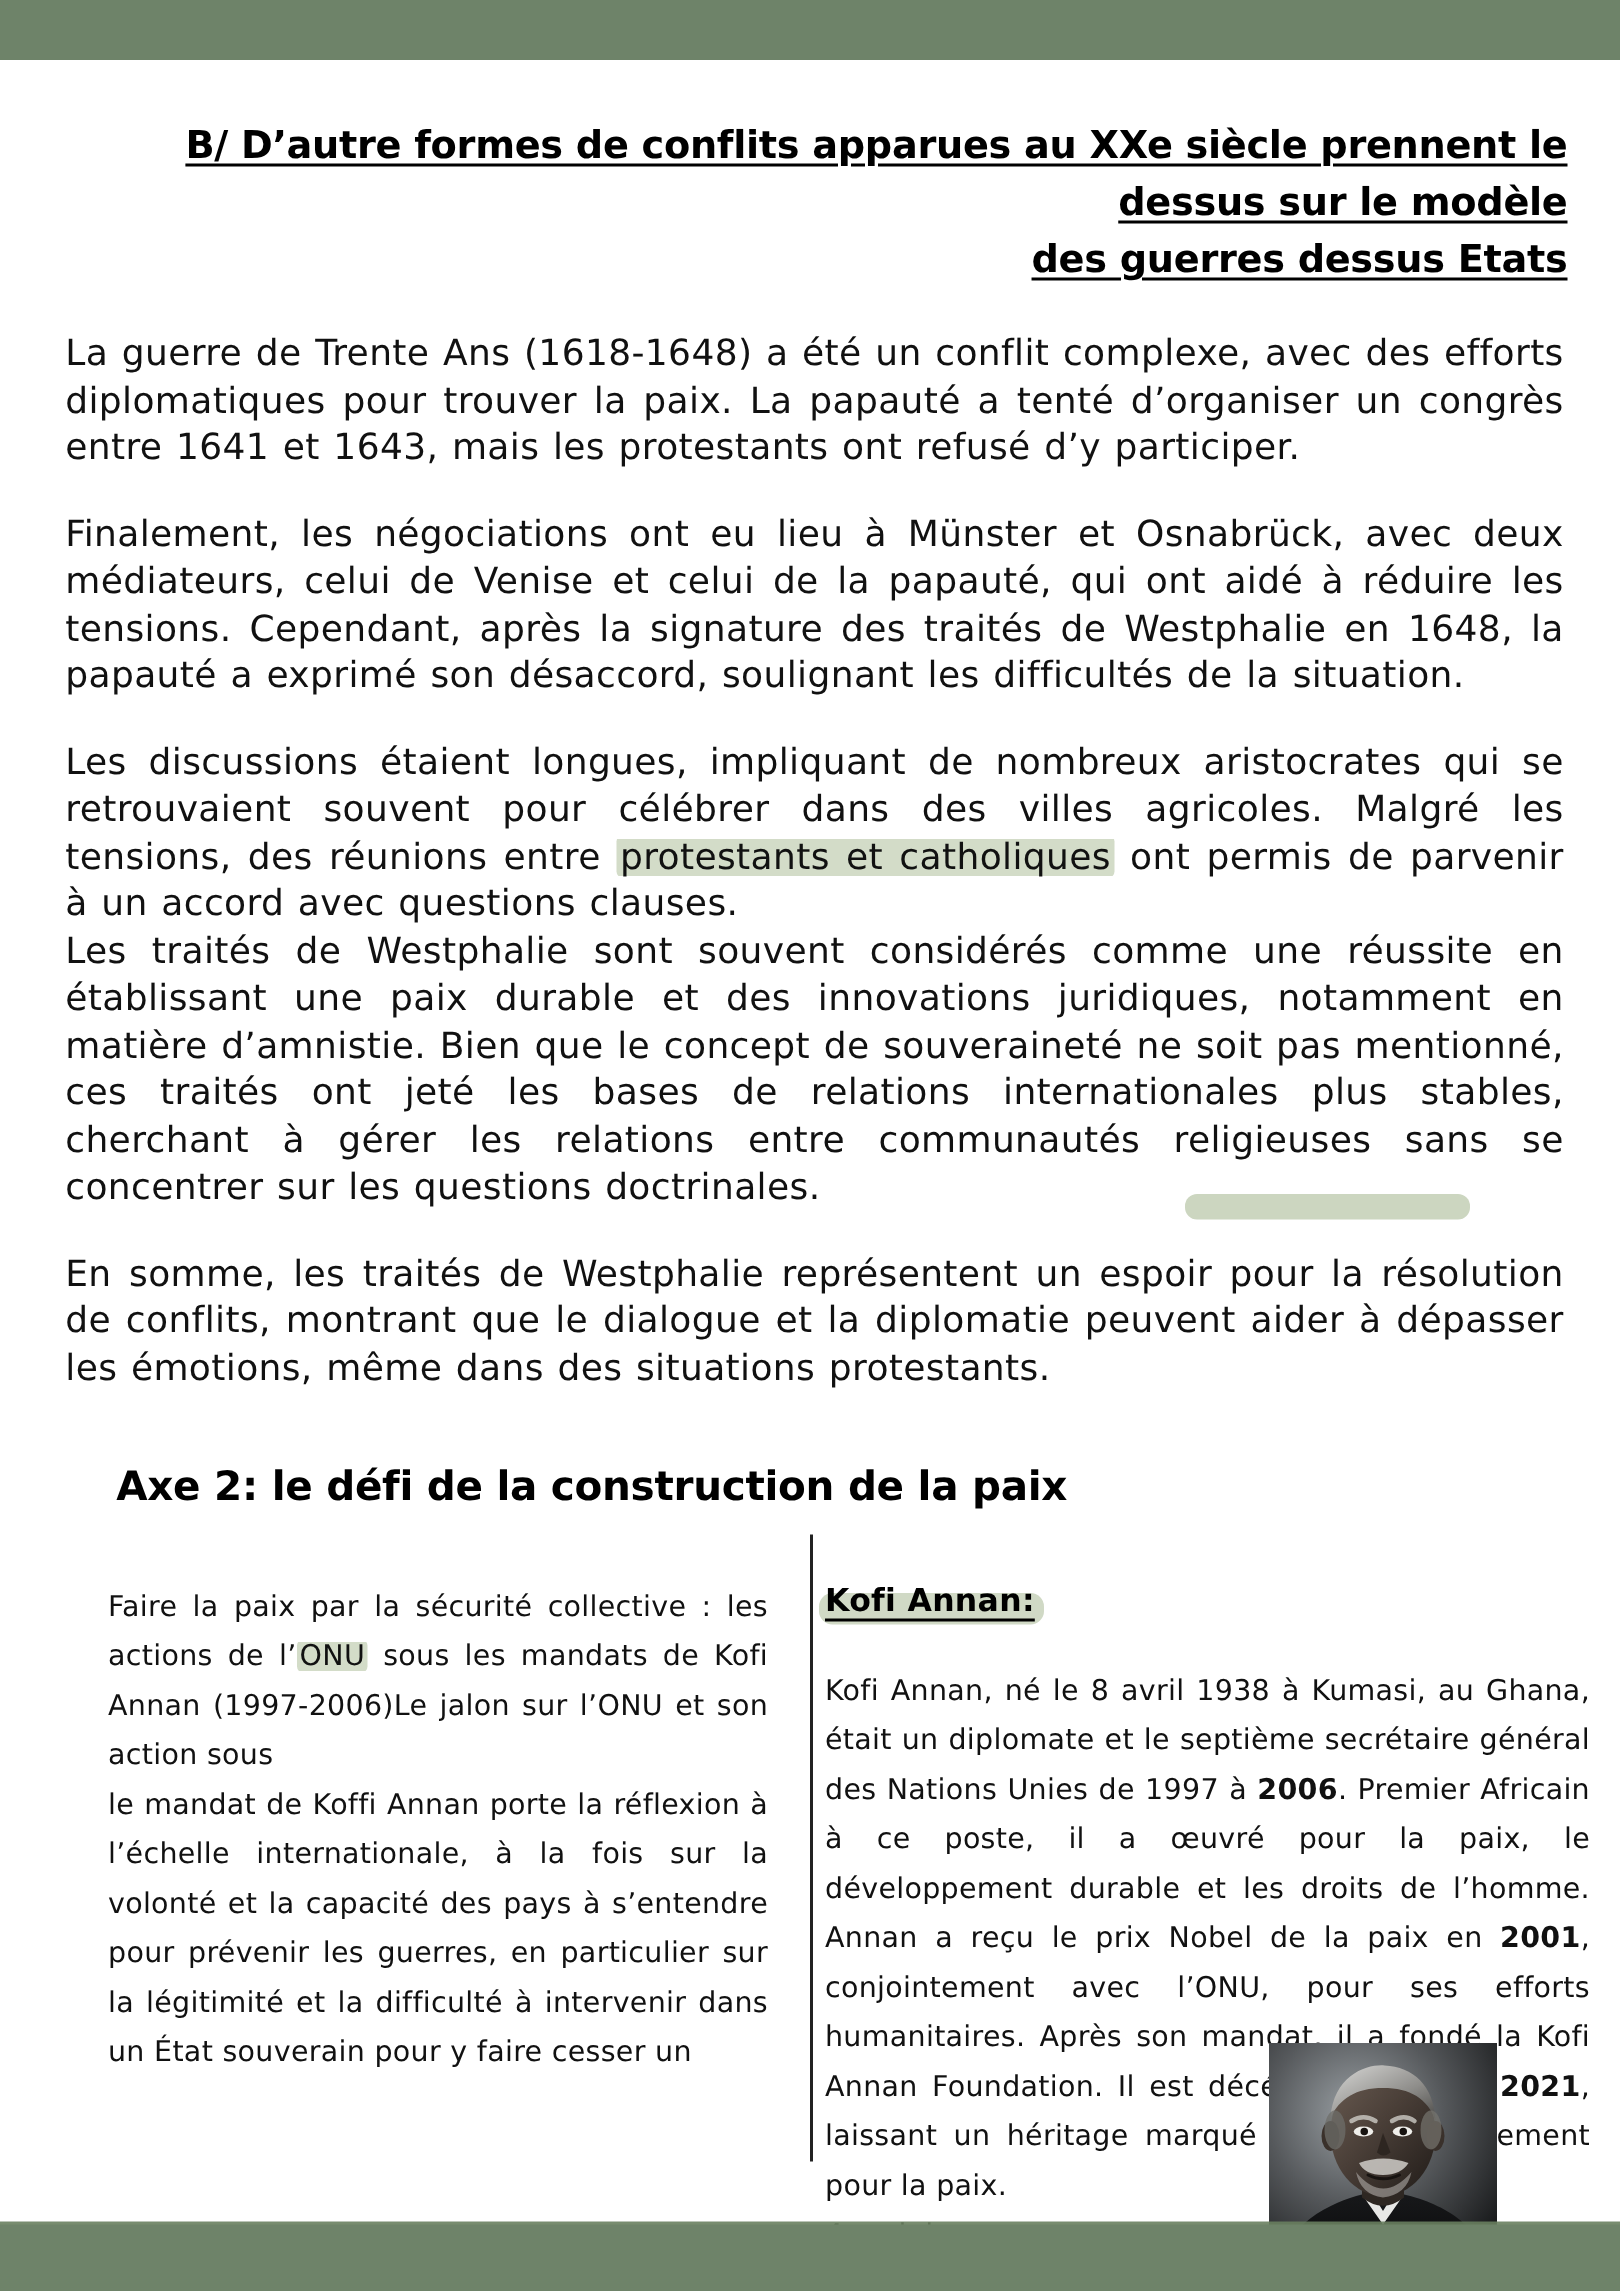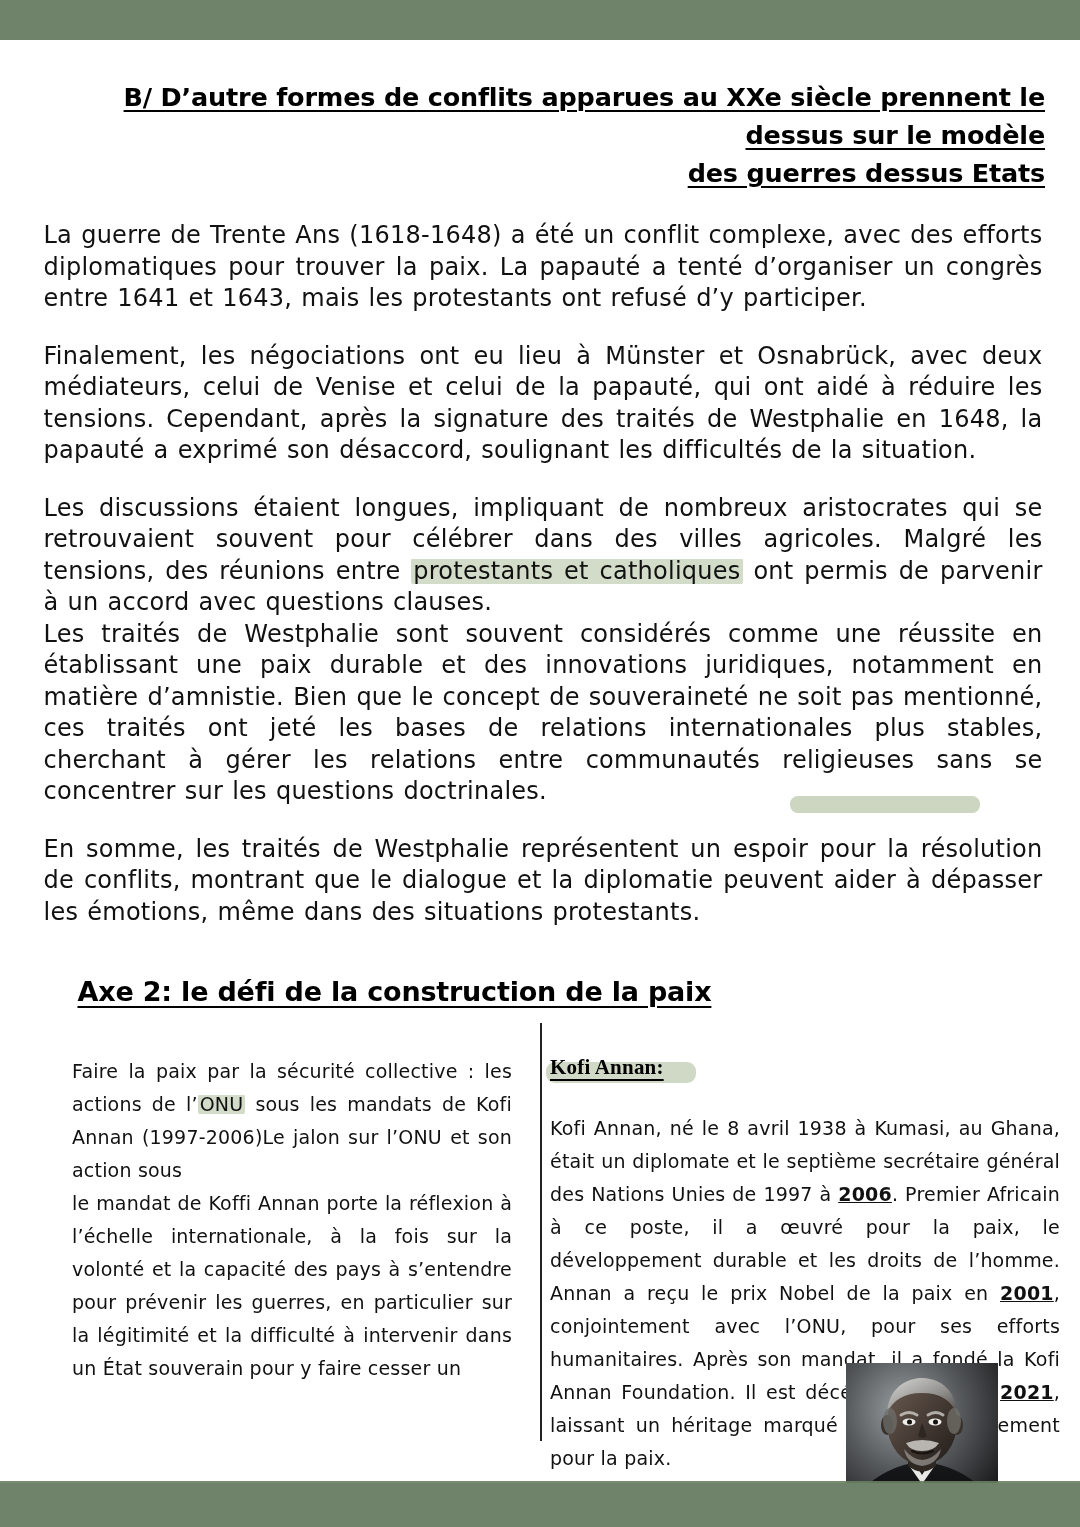--- a/index.html
+++ b/index.html
@@ -112,21 +112,20 @@
     margin: 0 auto;
     padding-left: 40px;
     padding-top: 22px;
     font-family: "DejaVu Sans", sans-serif;
     font-weight: 700;
     font-size: 27px;
     letter-spacing: -0.2px;
     color: #000;
   }
   .axe-title span {
-    text-decoration: underline;
     text-underline-offset: 5px;
     text-decoration-thickness: 2.4px;
     text-align: right;
   }
 
   
   .columns {
     position: relative;
     width: 1040px;
     margin: 0 auto;
@@ -173,24 +172,23 @@
     color: #000;
     margin: 0 0 32px 0;
     display: inline-block;
   }
   .kofi-head .txt {
     position: relative;
     z-index: 2;
     text-decoration: underline;
     text-underline-offset: 5px;
     text-decoration-thickness: 2.2px;
-    font-family: Liberation Serif, serif;
-  }
-
-  b.num { font-weight: 700; text-decoration: underline; }
+  }
+
+  b.num { font-weight: 700; }
 
   
   .portrait {
     position: absolute;
     right: 62px;
     bottom: -12px;
     width: 152px;
     height: 157px;
     overflow: hidden;
     background: #0b0b0b;

